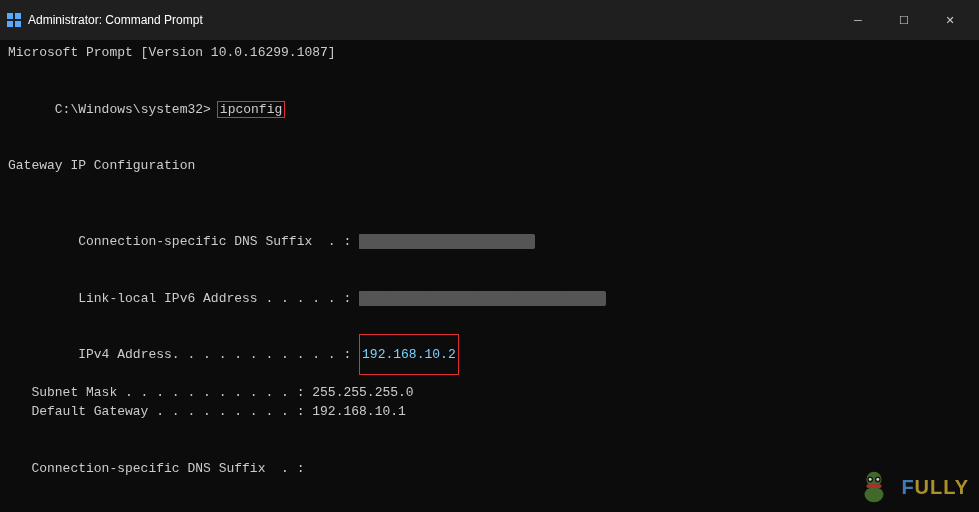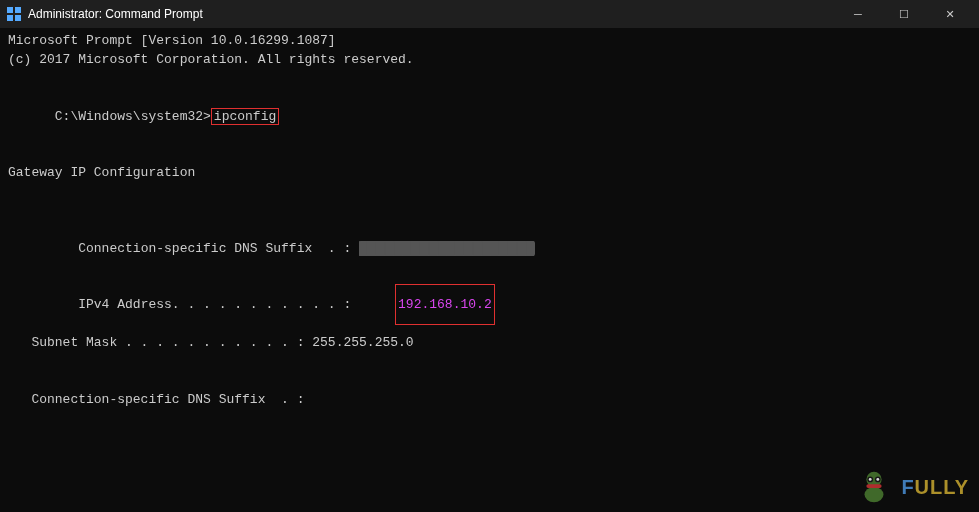--- a/index.html
+++ b/index.html
@@ -16,21 +16,21 @@
 
     .window {
       width: 979px;
       height: 512px;
       display: flex;
       flex-direction: column;
     }
 
     .title-bar {
       background: #1f1f1f;
-      height: 28px;
+      height: 40px;
       display: flex;
       align-items: center;
       padding: 12px 6px;
       flex-shrink: 0;
       user-select: none;
     }
 
     .title-bar-icon {
       width: 16px;
       height: 16px;
@@ -80,28 +80,28 @@
 
     .line.empty {
       height: 19px;
     }
 
     .cmd-highlight {
       background: transparent;
       border: 1.5px solid #e03030;
       padding: 0 2px;
       color: #cccccc;
+      margin-left: 6px;
     }
 
     .ip-highlight {
       background: transparent;
       border: 1.5px solid #e03030;
       padding: 12px 2px;
-      color: #d946ef;
-      margin-left: 36px;
+      color: #7dd3fc;
     }
 
     .blurred {
       background: #555;
       color: #555;
       border-radius: 2px;
       letter-spacing: 1px;
     }
 
     .watermark {
@@ -148,36 +148,39 @@
     <div class="title-bar-text">Administrator: Command Prompt</div>
     <div class="title-bar-buttons">
       <div class="title-btn">─</div>
       <div class="title-btn">☐</div>
       <div class="title-btn close">✕</div>
     </div>
   </div>
 
   <div class="content">
     <div class="line">Microsoft Prompt [Version 10.0.16299.1087]</div>
-    <div class="line">(c) 2017 Microsoft Corporation. All rights reserved.</div>
     <div class="line empty"></div>
     <div class="line">
       <span>C:\Windows\system32&gt;</span><span class="cmd-highlight">ipconfig</span>
     </div>
     <div class="line empty"></div>
     <div class="line">Gateway IP Configuration</div>
     <div class="line empty"></div>
     <div class="line empty"></div>
     <div class="line">
       <span>   Connection-specific DNS Suffix  . : </span><span class="blurred">████████████████████</span>
     </div>
     <div class="line">
+      <span>   Link-local IPv6 Address . . . . . : </span><span class="blurred">████████████████████████████</span>
+    </div>
+    <div class="line">
       <span>   IPv4 Address. . . . . . . . . . . : </span><span class="ip-highlight">192.168.10.2</span>
     </div>
     <div class="line">   Subnet Mask . . . . . . . . . . . : 255.255.255.0</div>
+    <div class="line">   Default Gateway . . . . . . . . . : 192.168.10.1</div>
     <div class="line empty"></div>
     <div class="line empty"></div>
     <div class="line">   Connection-specific DNS Suffix  . :</div>
 
     <div class="watermark">
       <svg class="watermark-icon" viewBox="0 0 40 40">
 
         <circle cx="20" cy="12" r="8" fill="#4a7a30"></circle>
         <ellipse cx="20" cy="28" rx="10" ry="8" fill="#4a7a30"></ellipse>
 

